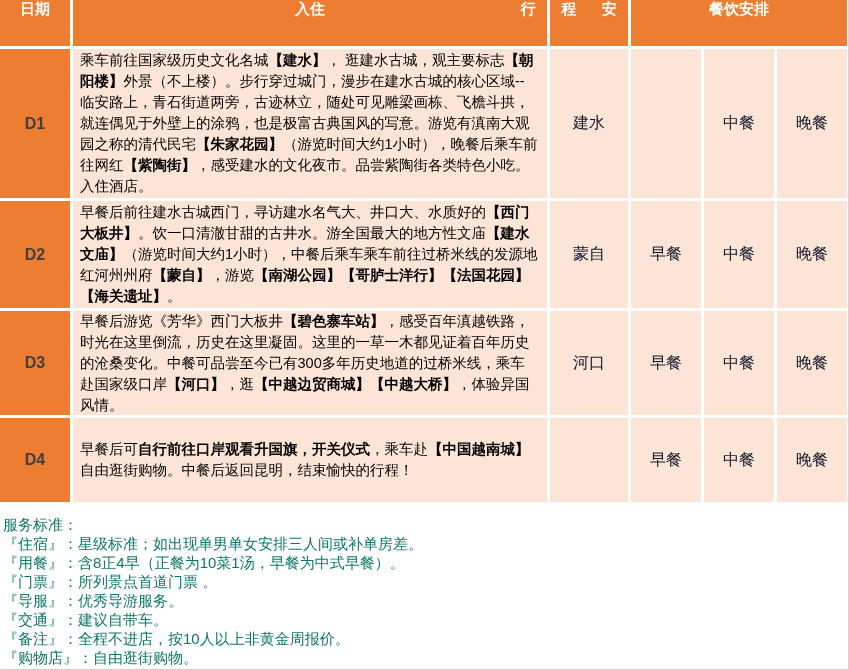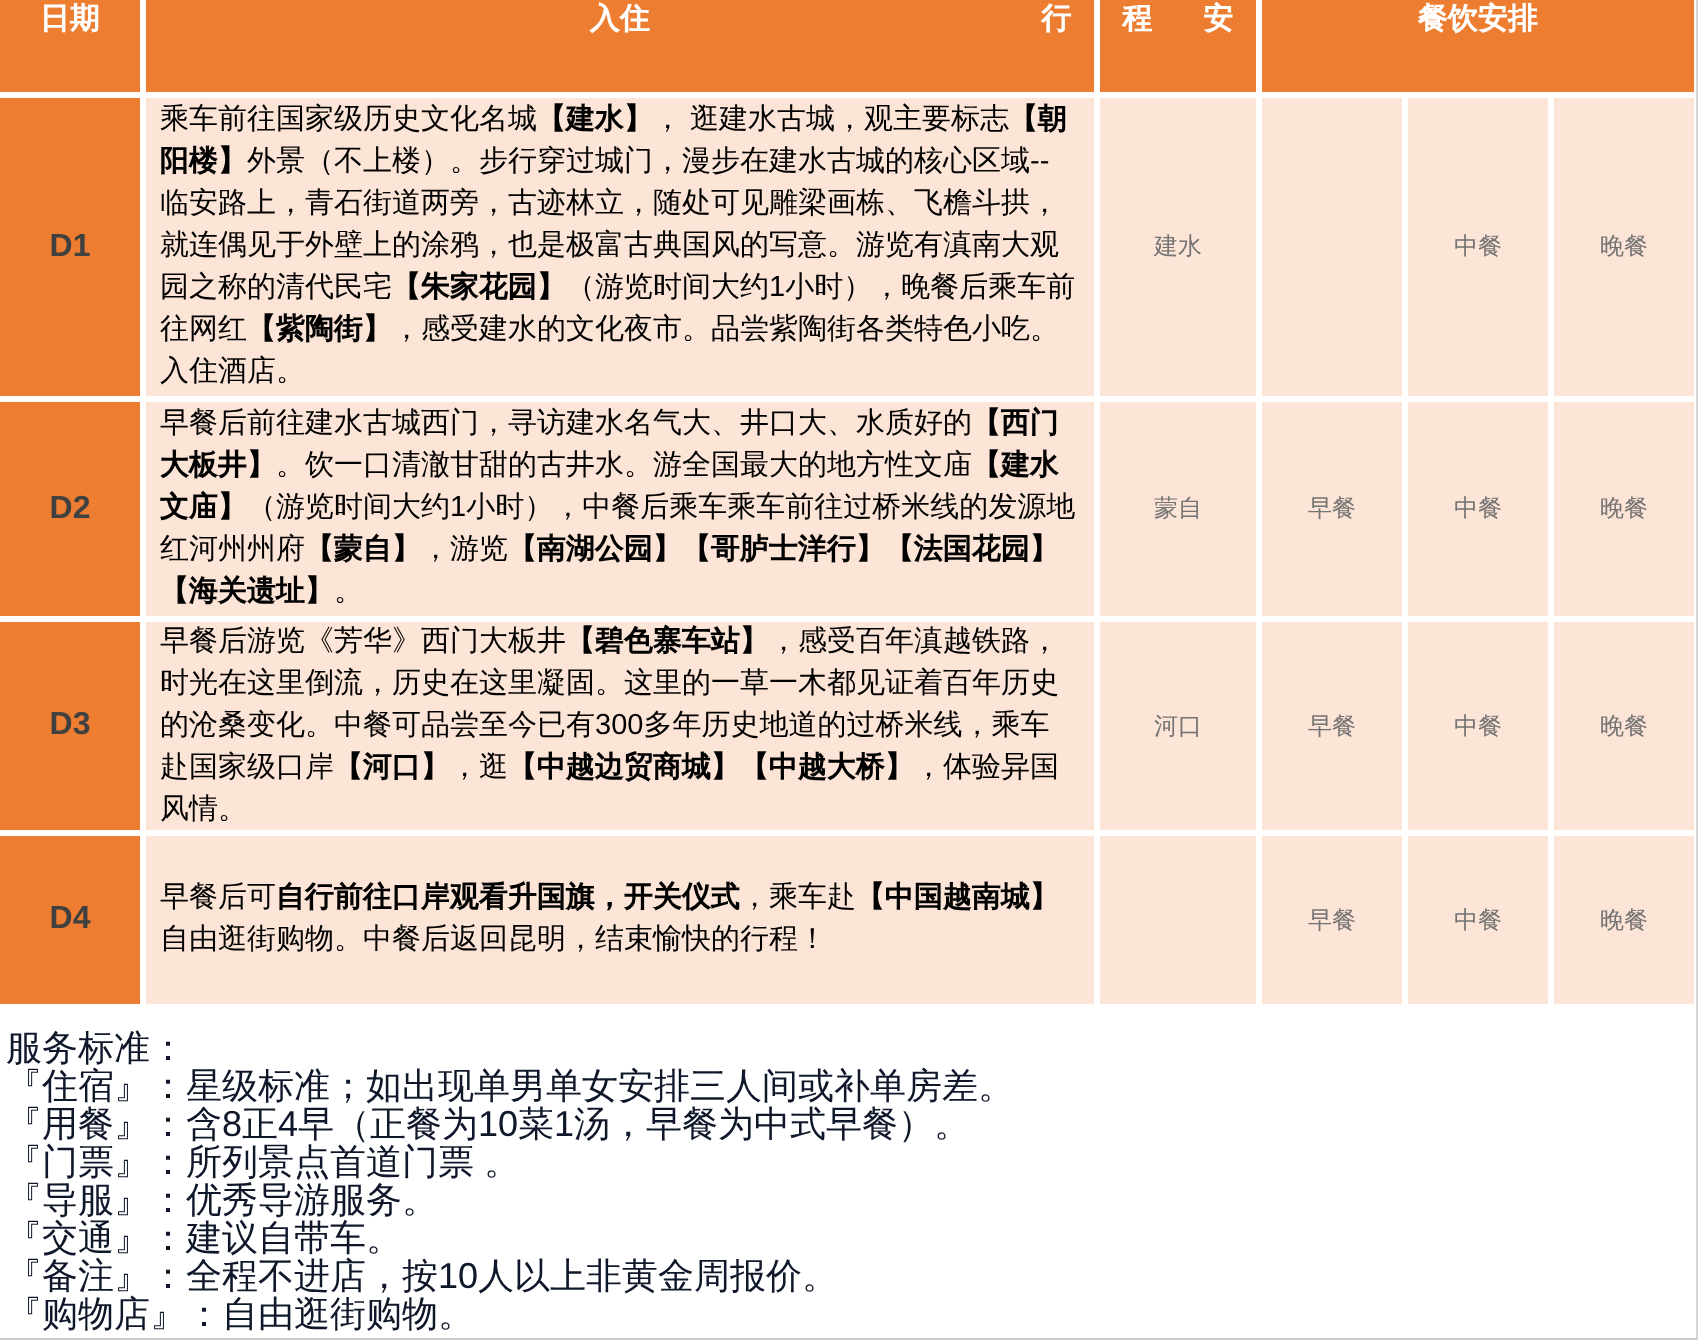--- a/index.html
+++ b/index.html
@@ -47,27 +47,27 @@
   .itin {
     display:flex; align-items:center;
     padding:3px 8px 3px 7px;
     font-size:14.5px;
     line-height:21px;
     color:#000000;
   }
   .itin b { font-weight:bold; }
   .ccell {
     display:flex; align-items:center; justify-content:center;
-    font-size:12px;
-    color:#737373;
+    font-size:16px;
+    color:#0f172a;
   }
   .notes {
     padding:13px 4px 0 3px;
-    color:#0f172a;
-    font-size:18px;
+    color:#0f766e;
+    font-size:15px;
     line-height:19px;
   }
   .notes div { white-space:nowrap; }
 </style>
 </head>
 <body>
 
 <div class="page">
 
   <div class="trip-table">

